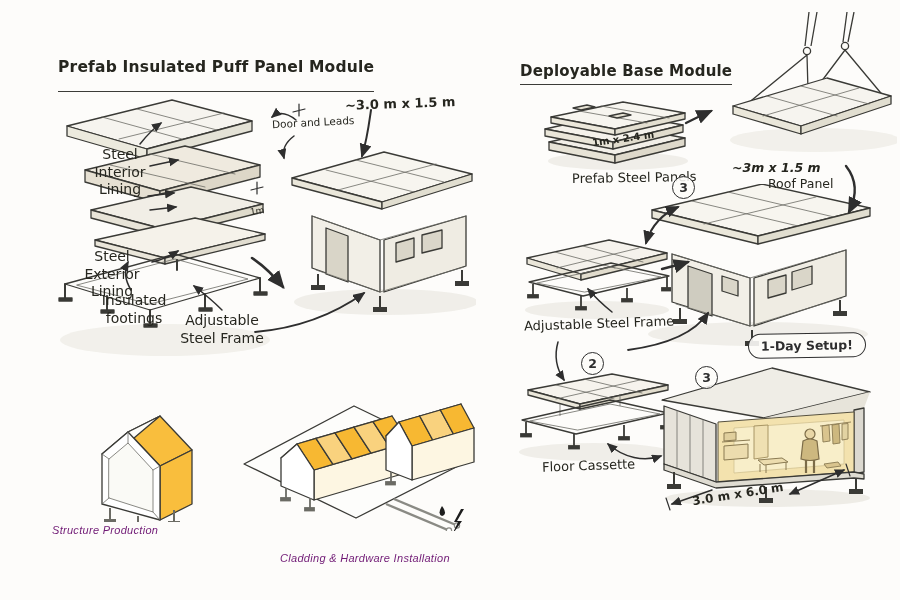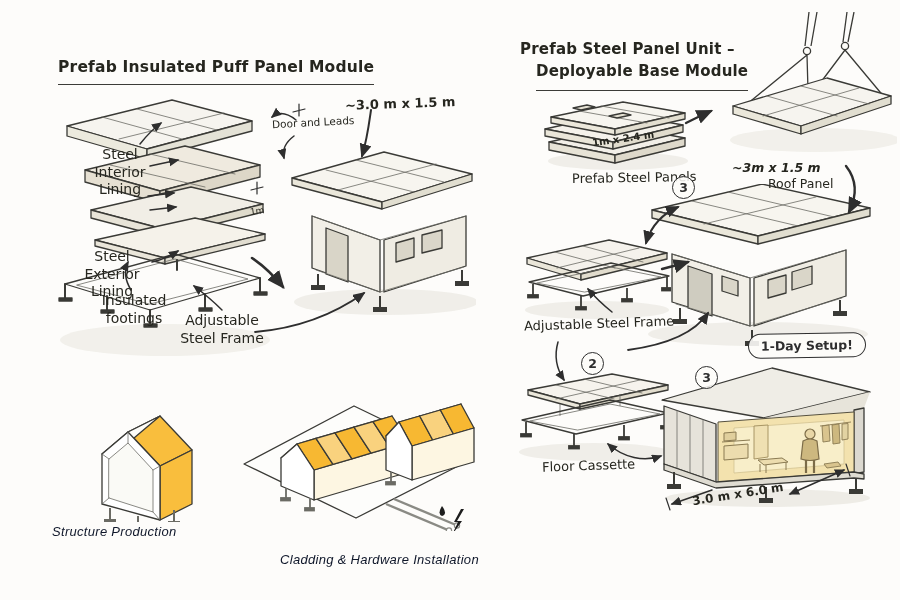--- a/index.html
+++ b/index.html
@@ -1,25 +1,25 @@
 <!DOCTYPE html>
 <html><head>
 <meta charset="utf-8">
 <style>
   html,body{margin:0;padding:0;}
   body{font-family:"DejaVu Sans",sans-serif;background:#fff;}
   #canvas{position:relative;width:900px;height:600px;background:#fdfcfa;overflow:hidden;color:#2e2e2e;}
   .lbl{position:absolute;color:#26261f;line-height:1.25;z-index:6;}
   .ctr{text-align:center;}
-  .title{font-size:15.5px;font-weight:600;letter-spacing:.2px;border-bottom:1.7px solid #3c3c38;padding-bottom:7px;}
+  .title{font-size:15.5px;font-weight:600;letter-spacing:.2px;border-bottom:1.7px solid #3c3c38;padding-bottom:14px;}
   .title2{font-size:15px;font-weight:600;letter-spacing:.2px;}
   .small{font-size:14px;}
   .med{font-size:12.5px;}
   .dim{font-size:13px;font-weight:600;}
-  .caption{font-family:"Liberation Sans",sans-serif;font-style:italic;font-size:13px;color:#0f172a;letter-spacing:.3px;}
+  .caption{font-family:"Liberation Sans",sans-serif;font-style:italic;font-size:11px;color:#701a75;letter-spacing:.3px;}
   .circlenum{position:absolute;width:21px;height:21px;border:1.5px solid #2e2e2e;border-radius:50%;
      display:flex;align-items:center;justify-content:center;font-size:12.5px;font-weight:600;
      background:rgba(253,252,248,.85);z-index:6;}
   .bubble{position:absolute;border:1.6px solid #2e2e2e;border-radius:16px;padding:4px 12px;
      font-size:12.5px;font-weight:600;background:rgba(253,252,248,.9);z-index:6;transform:rotate(-1deg);}
   svg.scene{position:absolute;z-index:2;}
   #overlay{position:absolute;left:0;top:0;z-index:5;pointer-events:none;}
   .sk{stroke:#3a3a36;stroke-width:1.3;stroke-linejoin:round;stroke-linecap:round;}
   .fillA{fill:#f6f4ef;}
   .thin{stroke:#6b6b64;stroke-width:.8;}
@@ -157,22 +157,21 @@
       <path d="M150,138 L212,164"></path>
         <path d="M158,133 L220,159"></path>
       <circle cx="213" cy="164.5" r="2.6" fill="#fff" stroke-width="1.2"></circle>
       <circle cx="221" cy="159.5" r="2.6" fill="#fff" stroke-width="1.2"></circle>
     </g>
     <path d="M206,140 q-5,8 0,10 q6,-2 0,-10" fill="#1d1d1d"></path>
     <polygon points="225,143 218,156 222,156 216,169 226,155 221,155 228,143" fill="#1d1d1d"></polygon>
   </svg>
   <div class="lbl caption" style="left:280px;top:552px;">Cladding &amp; Hardware Installation</div>
 
-  <div class="lbl title2" style="left:520px;top:40px;">Prefab Steel Panel Unit –</div>
-  <div class="lbl title2" style="left:536px;top:62px;border-bottom:1.7px solid #3c3c38;padding-bottom:9px;">Deployable Base Module</div>
+  <div class="lbl title2" style="left:520px;top:62px;border-bottom:1.7px solid #3c3c38;padding-bottom:3px;">Deployable Base Module</div>
 
   <svg class="scene" style="left:543px;top:98px;" width="148" height="75" viewBox="0 0 148 75">
     <ellipse cx="75" cy="63" rx="70" ry="9" fill="#dcd9cf" opacity=".4"></ellipse>
     <g class="sk" stroke-width="1.1">
       <g fill="#f2efe8">
         <path d="M6,44 L78,28 L142,40 L72,57 Z"></path>
         <path d="M6,44 L72,57 L72,65 L6,52 Z" fill="#e7e3d6"></path>
         <path d="M72,57 L142,40 L142,48 L72,65 Z" fill="#ded9cb"></path>
       </g>
       <g fill="#f5f2eb">

